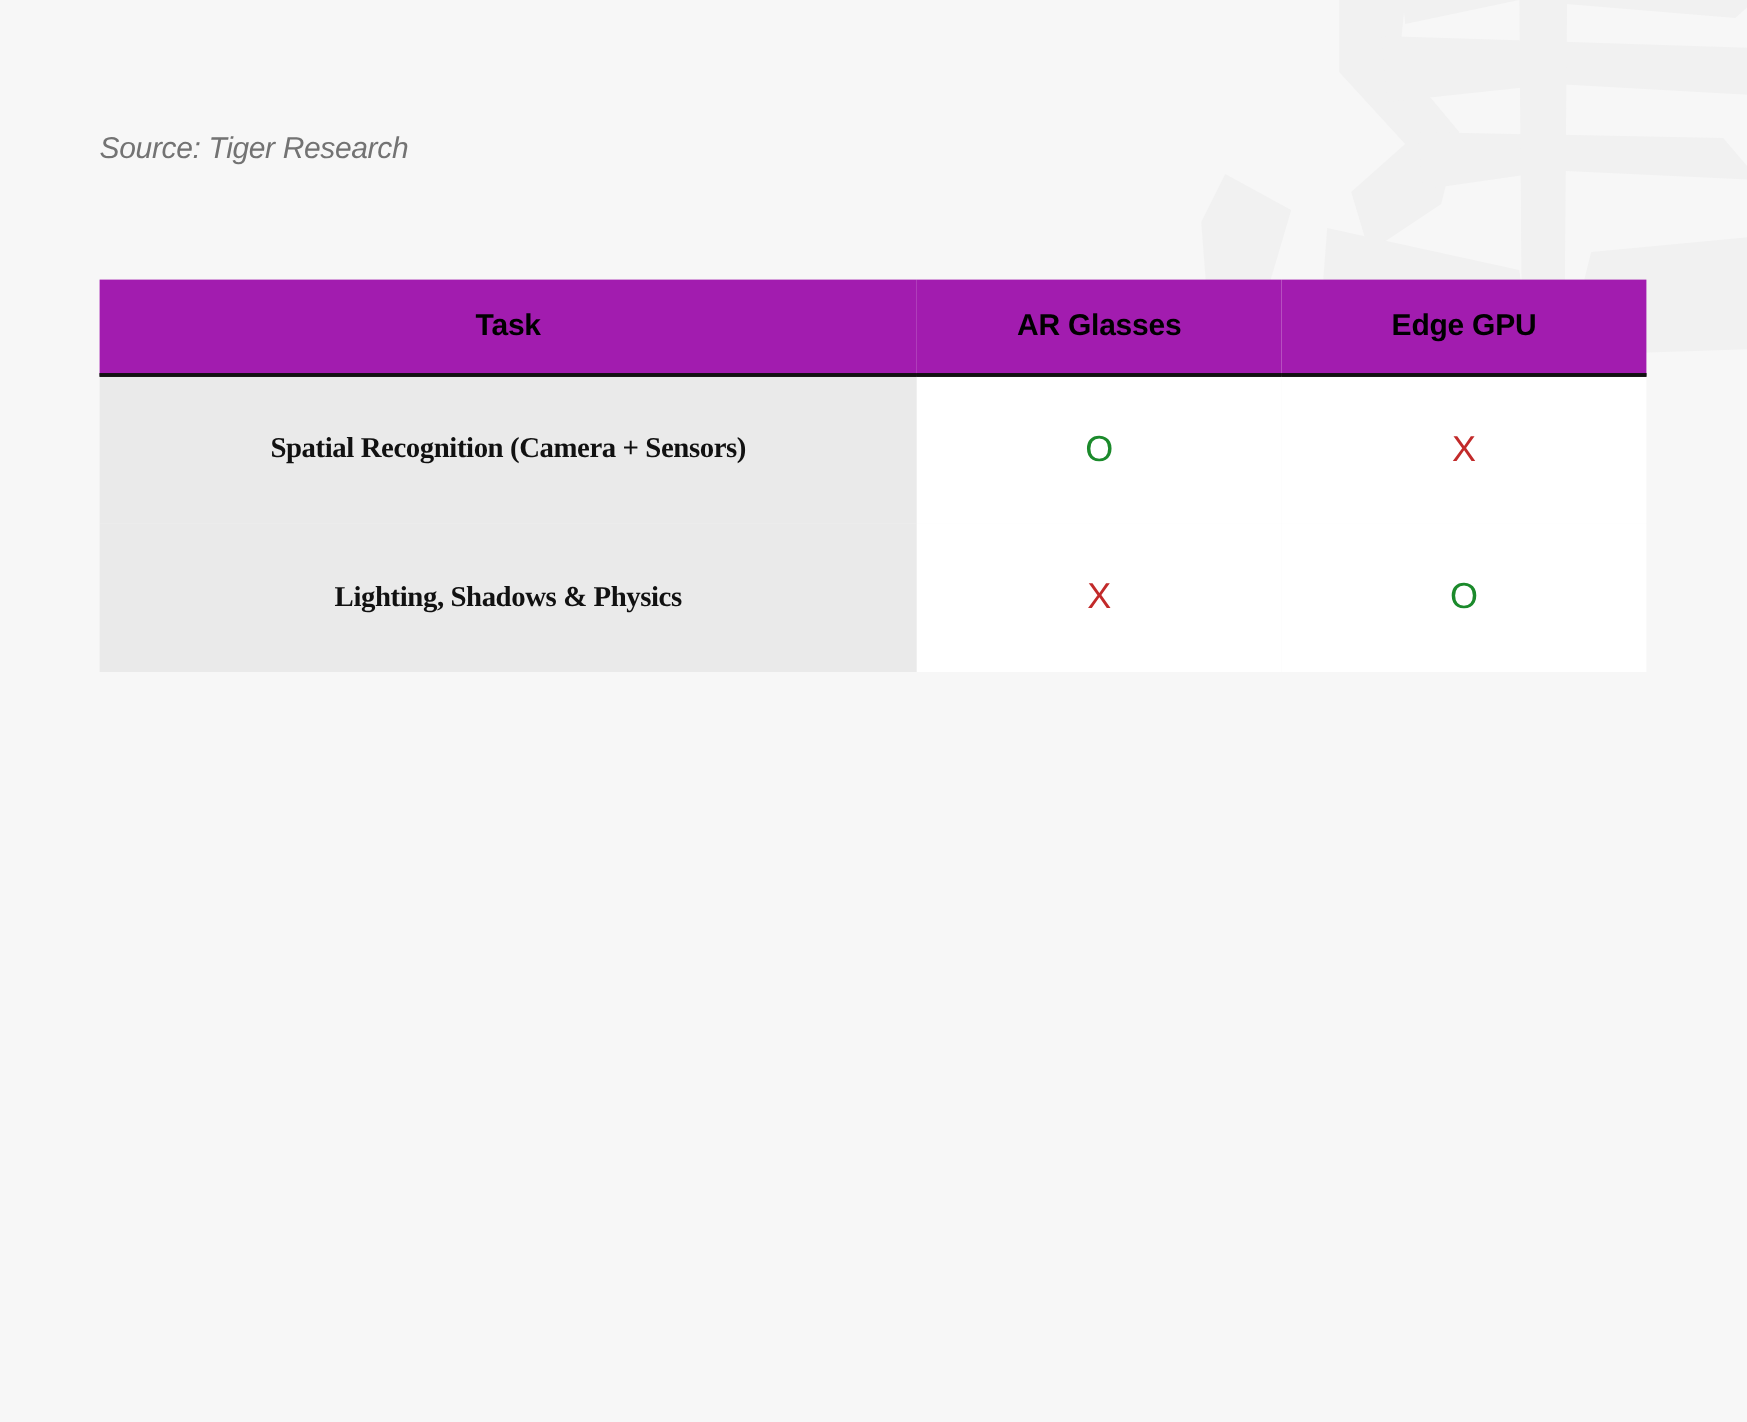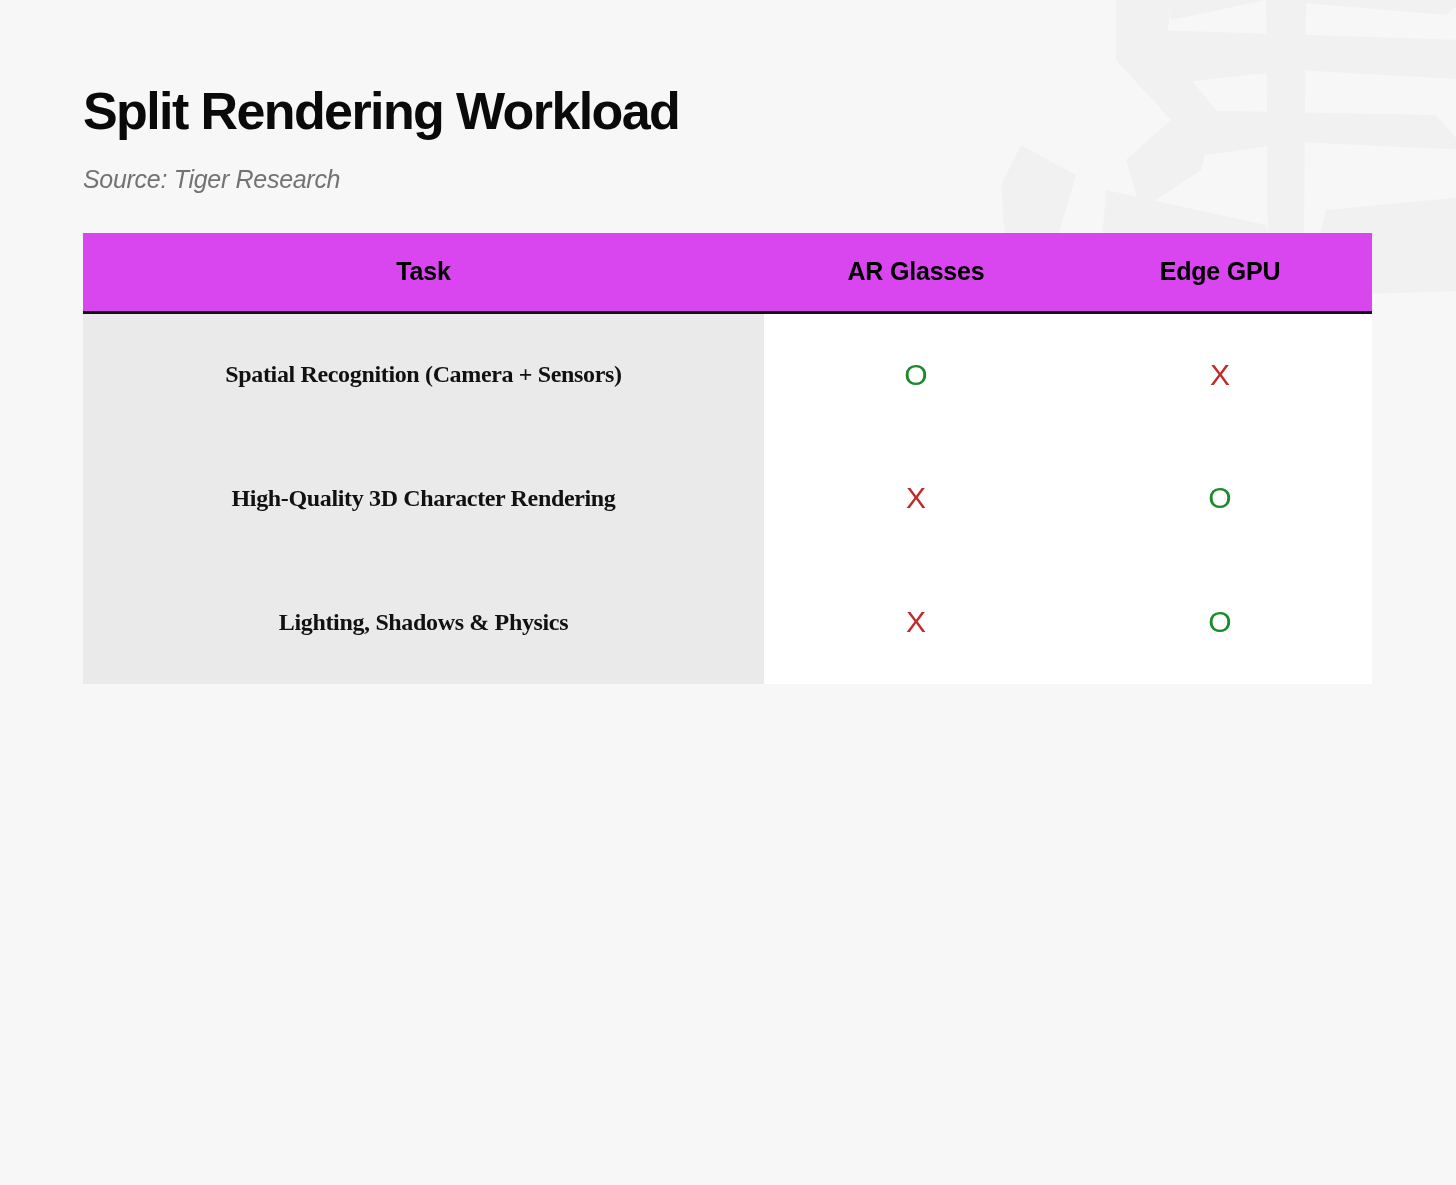--- a/index.html
+++ b/index.html
@@ -70,21 +70,21 @@
     top: 233px;
     width: 1289px;
     border-collapse: collapse;
     table-layout: fixed;
   }
 
   #workload-table col.c-task   { width: 681px; }
   #workload-table col.c-device { width: 304px; }
 
   #workload-table thead th {
-    background: #d946ef;
+    background: #a21caf;
     color: #000000;
     font-size: 25px;
     font-weight: 700;
     letter-spacing: -0.2px;
     text-align: center;
     height: 79px;
     vertical-align: middle;
     border-bottom: 3px solid #111111;
   }
 
@@ -126,21 +126,20 @@
     <path d="M300 22 L340 22 L338 290 L302 290 Z"></path>
     <path d="M140 230 L300 265 L310 330 L170 340 L135 295 Z"></path>
     <path d="M360 250 L520 235 L520 330 L370 335 L350 290 Z"></path>
     <path d="M55 185 L110 215 L85 300 L40 290 L35 225 Z"></path>
   </g>
 </svg>
 
 <div id="page">
 
   <div id="header-block">
-    <div id="page-title">Split Rendering Workload</div>
     <div id="page-subtitle">Source: Tiger Research</div>
   </div>
 
   <table id="workload-table">
     <colgroup>
       <col class="c-task">
       <col class="c-device">
       <col class="c-device">
     </colgroup>
     <thead>
@@ -150,25 +149,20 @@
         <th>Edge GPU</th>
       </tr>
     </thead>
     <tbody id="table-body">
         <tr>
           <td class="task-cell">Spatial Recognition (Camera + Sensors)</td>
           <td><span class="mark yes">O</span></td>
           <td><span class="mark no">X</span></td>
         </tr>
         <tr>
-          <td class="task-cell">High-Quality 3D Character Rendering</td>
-          <td><span class="mark no">X</span></td>
-          <td><span class="mark yes">O</span></td>
-        </tr>
-        <tr>
           <td class="task-cell">Lighting, Shadows &amp; Physics</td>
           <td><span class="mark no">X</span></td>
           <td><span class="mark yes">O</span></td>
         </tr>
       </tbody>
   </table>
 
 </div>
 
 </body></html>

